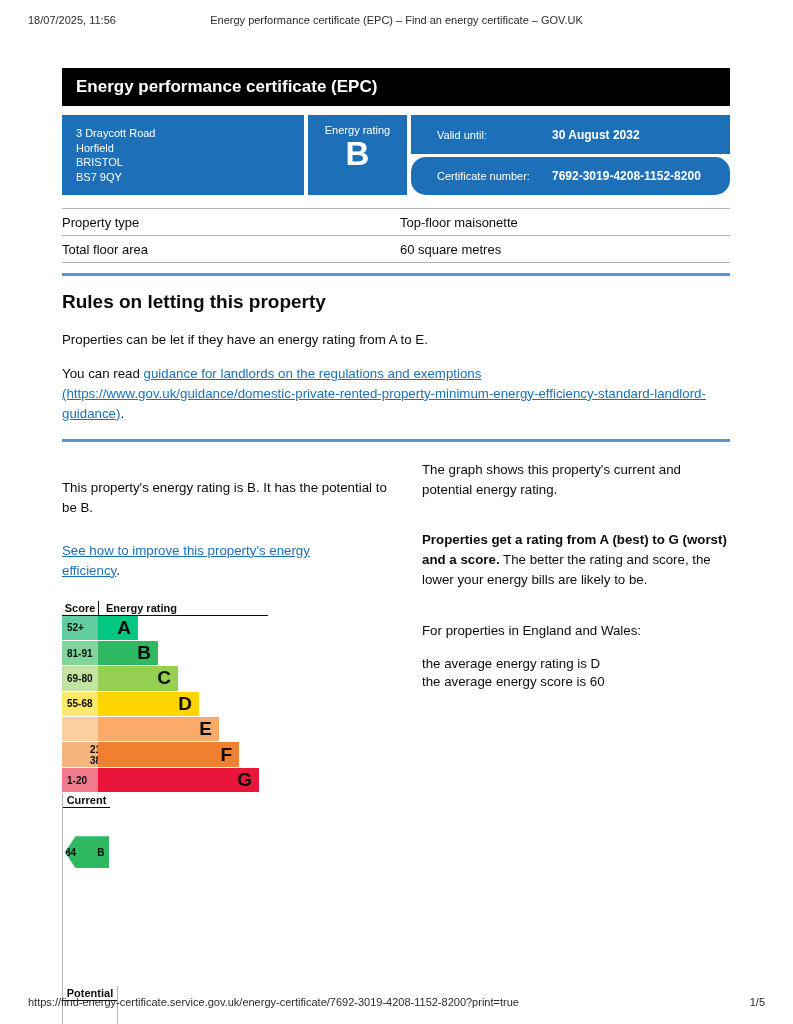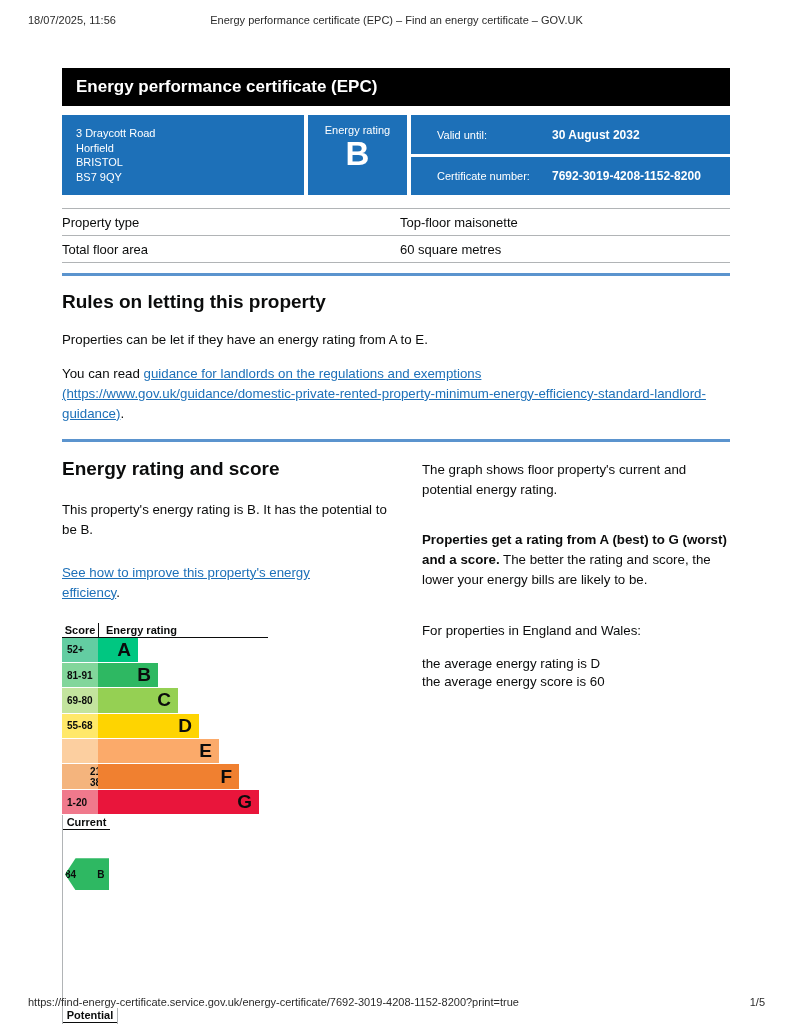--- a/index.html
+++ b/index.html
@@ -25,21 +25,21 @@
   
   .info-row { display:flex; margin-top:9px; height:80px; }
   .blue { background:#1d70b8; color:#fff; }
   .address-box { width:242px; padding:11px 10px 0 14px; font-size:11px; line-height:14.5px; }
   .rating-box { width:99px; margin-left:4px; text-align:center; padding-top:9px; }
   .rating-box .lbl { font-size:11px; }
   .rating-box .big { font-size:33px; font-weight:bold; line-height:36px; }
   .right-col { flex:1; margin-left:4px; display:flex; flex-direction:column; }
   .kv-box { display:flex; align-items:center; padding-left:26px; }
   .kv-box.first { height:39px; margin-bottom:3px; }
-  .kv-box.second { height:38px; }
+  .kv-box.second { height:38px;border-radius:15px; }
   .kv-label { font-size:11px; width:115px; }
   .kv-value { font-size:12px; font-weight:bold; }
 
   
   .property-table { margin-top:13px; font-size:13px; }
   .pt-row { display:flex; border-top:1px solid #b1b4b6; padding:6px 0 5px 0; }
   .pt-row:last-child { border-bottom:1px solid #b1b4b6; }
   .pt-label { flex:0 0 338px; }
 
   .rule { height:3px; background:#5b94ce; border:0; }
@@ -140,21 +140,20 @@
     <div class="rule rule-1"></div>
 
     <h2 class="h-rules">Rules on letting this property</h2>
     <p class="p-let">Properties can be let if they have an energy rating from A to E.</p>
     <p class="p-guidance"><span>You can read </span><a href="#">guidance for landlords on the regulations and exemptions (https://www.gov.uk/guidance/domestic-private-rented-property-minimum-energy-efficiency-standard-landlord-guidance)</a><span>.</span></p>
 
     <div class="rule rule-2"></div>
 
     <div class="two-col">
       <div class="col-left">
-        <h2>Energy rating and score</h2>
         <p class="p-rating-is">This property's energy rating is B. It has the potential to be B.</p>
         <p class="p-improve"><a href="#">See how to improve this property's energy efficiency</a><span>.</span></p>
 
         <div class="epc-chart">
           <div class="col-main">
             <div class="epc-header">
               <span class="hd-score">Score</span>
               <span class="hd-rating">Energy rating</span>
               <span class="score-divider"></span>
             </div>
@@ -204,21 +203,21 @@
                 <div class="epc-arrow" style="background: #c4b5fd; left: 14px; width: 46px; top: 28.1px; font-style: italic;">
                   <span>88</span>
                   <span>B</span>
                 </div>
               </div>
           </div>
         </div>
       </div>
 
       <div class="col-right">
-        <p class="cr-p1">The graph shows floor property's current and potential energy rating.</p>
+        <p class="cr-p1">The graph shows this property's current and potential energy rating.</p>
         <p class="cr-p2"><strong>Properties get a rating from A (best) to G (worst) and a score.</strong><span> The better the rating and score, the lower your energy bills are likely to be.</span></p>
         <p class="cr-p3">For properties in England and Wales:</p>
         <p class="cr-avg"><span>the average energy rating is D</span><br><span>the average energy score is 60</span></p>
       </div>
     </div>
 
     <div class="rule rule-3"></div>
   </div>
 
   <div class="browser-footer">

